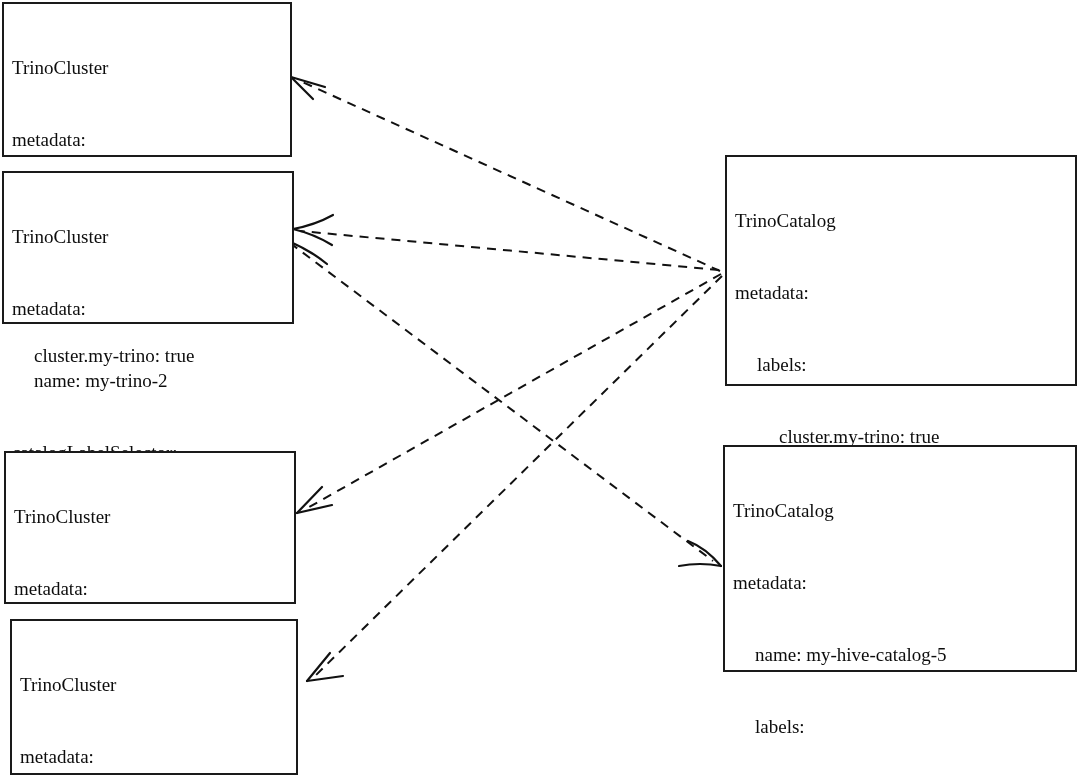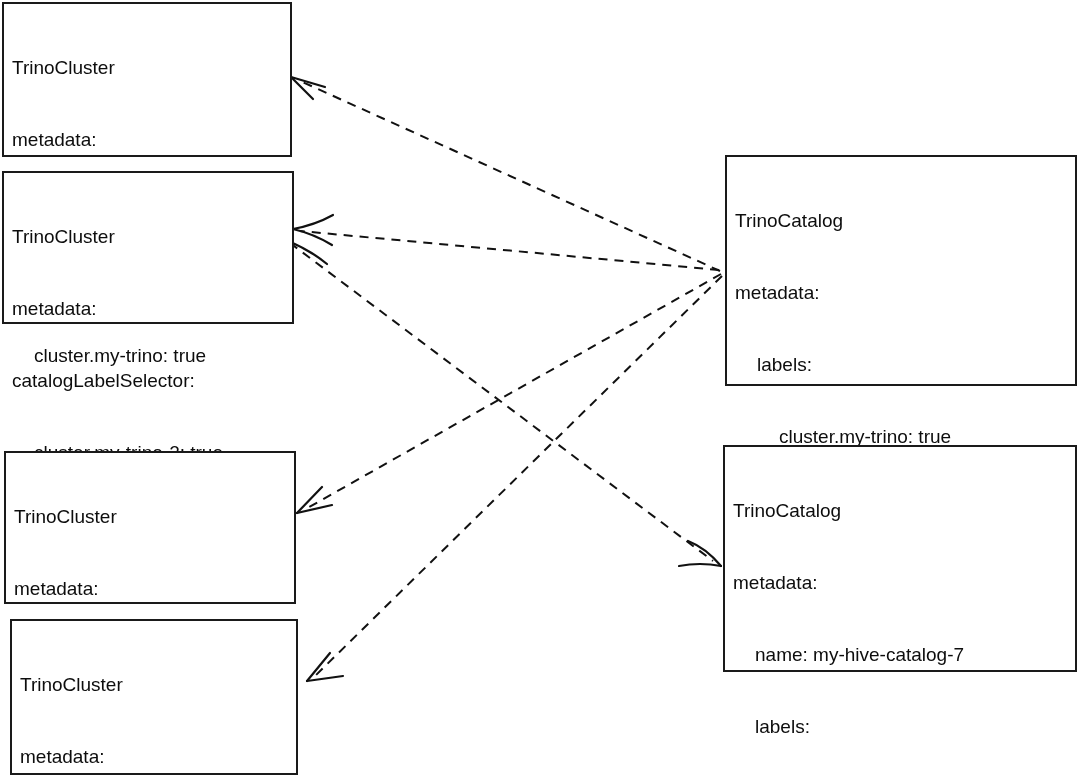--- a/index.html
+++ b/index.html
@@ -28,20 +28,21 @@
     top: 4px;
     font-size: 19px;
     line-height: 24px;
     color: #0d0d0d;
     white-space: pre;
     font-family: "Liberation Sans", sans-serif;
   }
   .node-line {
     white-space: pre;
     display: block;
+    font-family: Liberation Serif, serif;
   }
   .indent1 { padding-left: 22px; }
   .indent2 { padding-left: 44px; }
   svg.edges {
     position: absolute;
     left: 0;
     top: 0;
     width: 1082px;
     height: 775px;
     z-index: 1;
@@ -106,20 +107,21 @@
       <span class="node-line indent1">name: my-trino</span>
       <span class="node-line">catalogLabelSelector:</span>
       <span class="node-line indent1">cluster.my-trino: true</span>
     </div>
   </div>
 
   <div class="node" style="left:2px; top:171px; width:292px; height:153px;">
     <div class="node-text">
       <span class="node-line">TrinoCluster</span>
       <span class="node-line">metadata:</span>
+      <span class="node-line indent1">name: my-trino-2</span>
       <span class="node-line">catalogLabelSelector:</span>
       <span class="node-line indent1">cluster.my-trino-2: true</span>
     </div>
   </div>
 
   <div class="node" style="left:4px; top:451px; width:292px; height:153px;">
     <div class="node-text">
       <span class="node-line">TrinoCluster</span>
       <span class="node-line">metadata:</span>
       <span class="node-line indent1">name: my-trino-blue</span>
@@ -146,20 +148,20 @@
       <span class="node-line indent2">cluster.my-trino: true</span>
       <span class="node-line indent2">cluster.my-trino-2: true</span>
       <span class="node-line indent2">env.dev: true</span>
     </div>
   </div>
 
   <div class="node" style="left:723px; top:445px; width:354px; height:227px;">
     <div class="node-text">
       <span class="node-line">TrinoCatalog</span>
       <span class="node-line">metadata:</span>
-      <span class="node-line indent1">name: my-hive-catalog-7</span>
+      <span class="node-line indent1">name: my-hive-catalog-5</span>
       <span class="node-line indent1">labels:</span>
       
       
     </div>
   </div>
 
 </div>
 
 </body></html>

